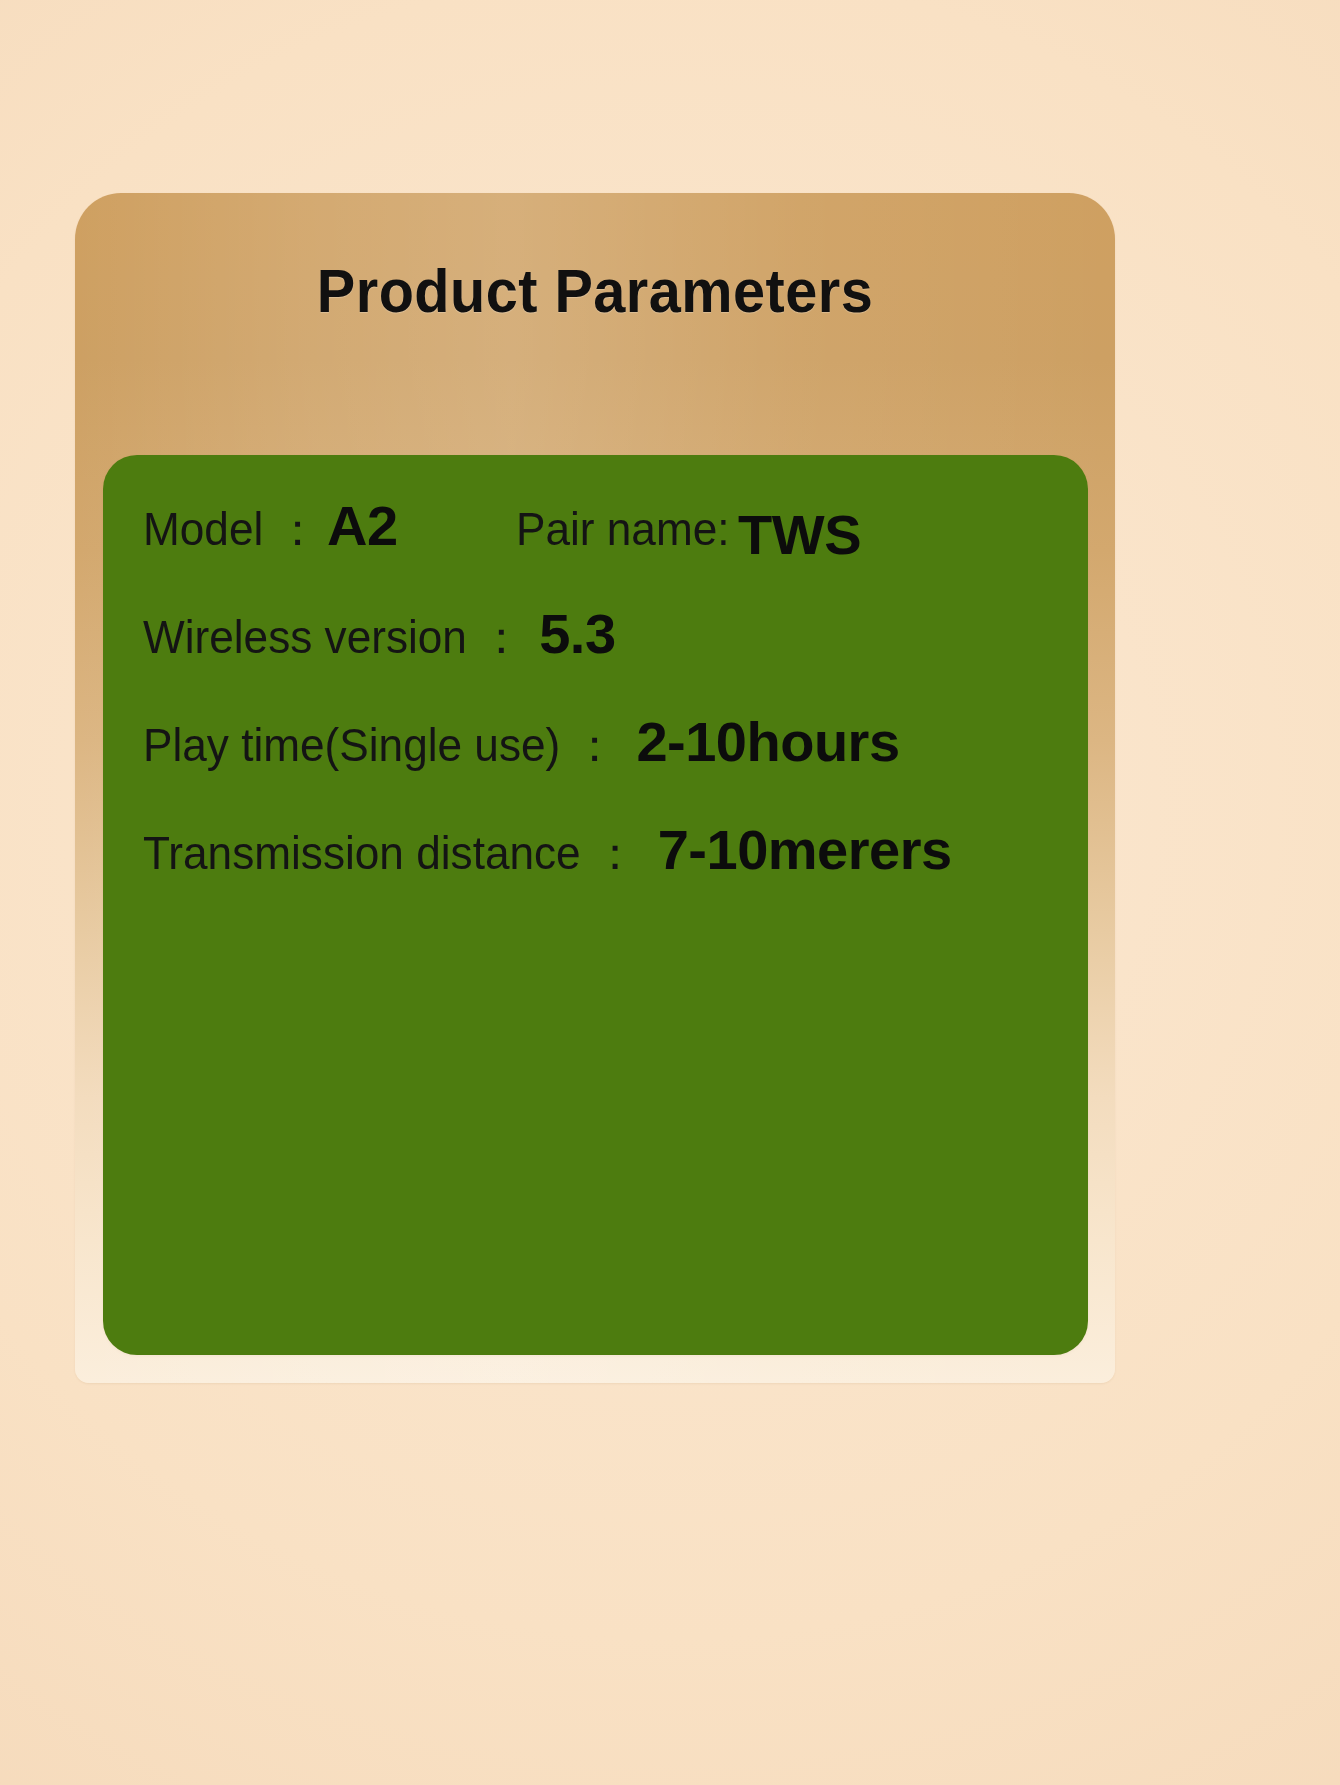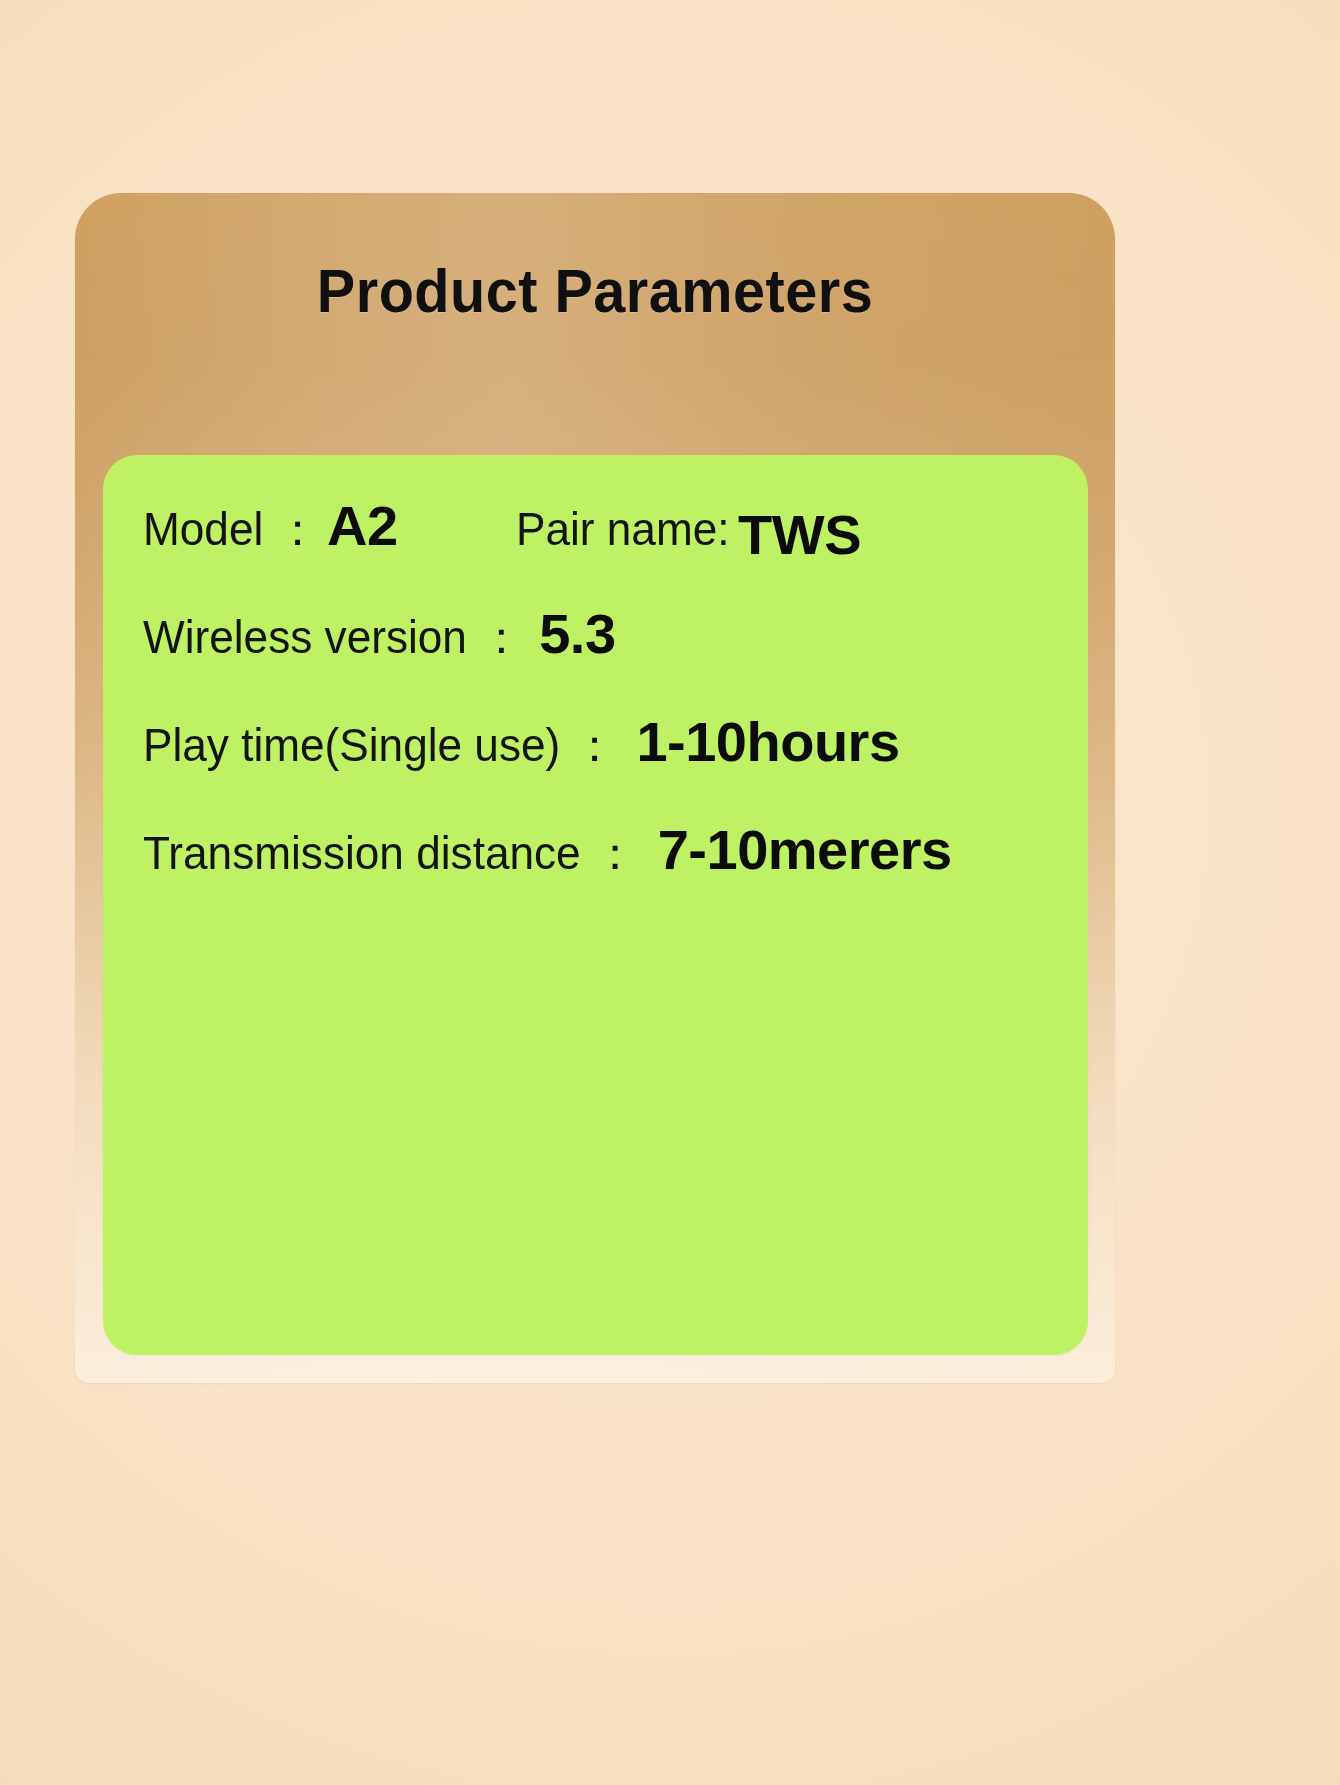--- a/index.html
+++ b/index.html
@@ -74,21 +74,21 @@
     z-index: 3;
   }
 
   
   .spec-panel {
     position: absolute;
     left: 103px;
     top: 455px;
     width: 985px;
     height: 900px;
-    background: #bef264;
+    background: #4d7c0f;
     border-radius: 34px;
     z-index: 4;
     box-shadow: 0 1px 3px rgba(170,135,95,0.08);
   }
 
   .spec-list {
     position: absolute;
     left: 40px;
     top: 38px;
     right: 20px;
@@ -149,21 +149,21 @@
 
     <div class="spec-row">
       <span class="spec-label">Wireless version ：</span>
       <span class="spec-value">5.3</span>
     </div>
 
 
 
     <div class="spec-row">
       <span class="spec-label">Play time(Single use) ：</span>
-      <span class="spec-value">1-10hours</span>
+      <span class="spec-value">2-10hours</span>
     </div>
 
     <div class="spec-row">
       <span class="spec-label">Transmission distance ：</span>
       <span class="spec-value">7-10merers</span>
     </div>
 
   </div>
 </div>
 

